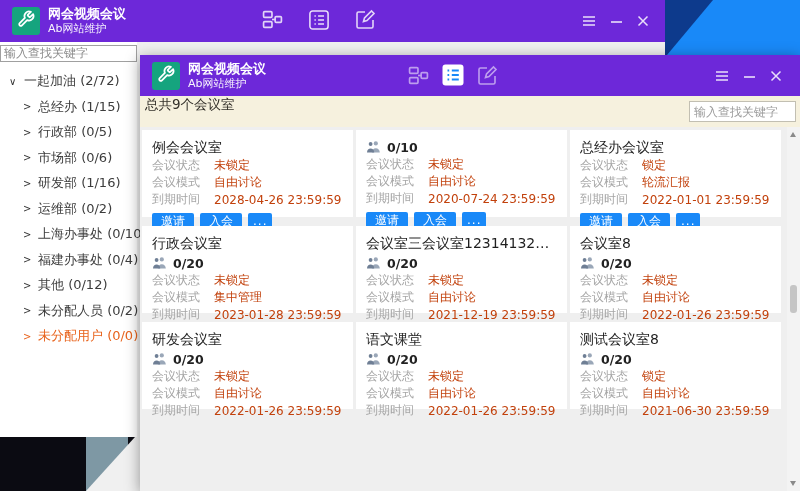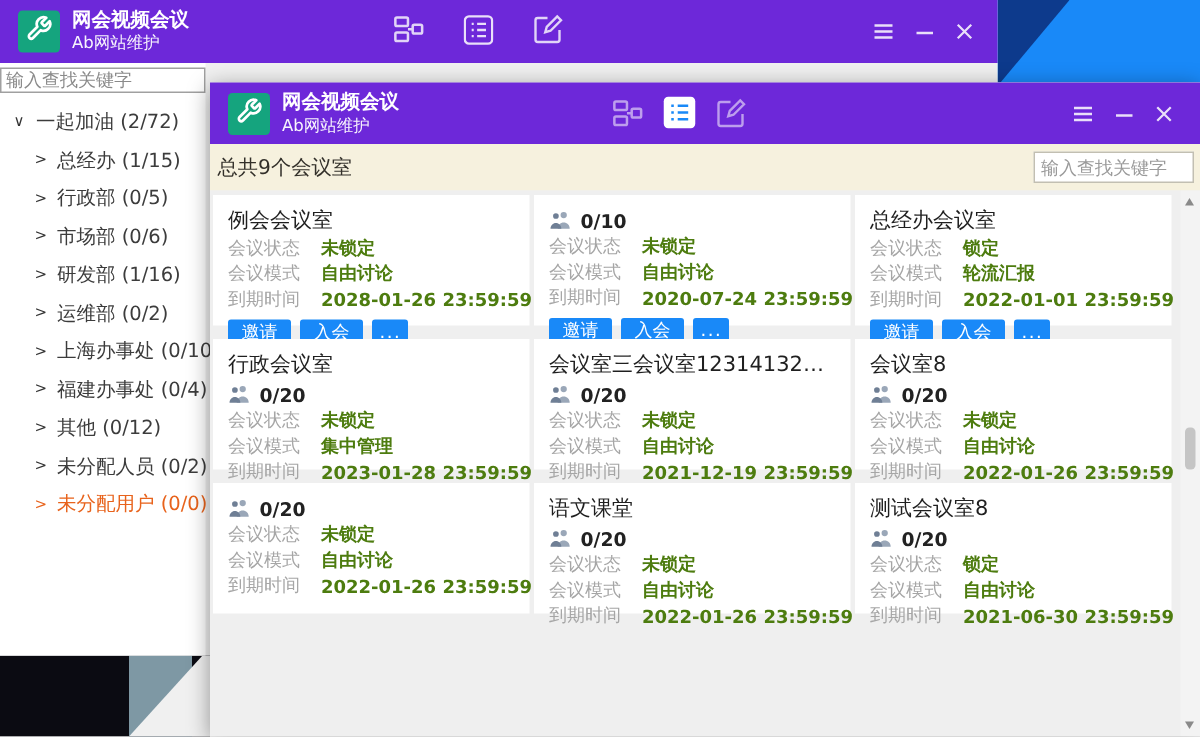--- a/index.html
+++ b/index.html
@@ -38,33 +38,33 @@
   .tree li.lvl0 { padding-left:9px; }
   .tree li.lvl1 { padding-left:23px; }
   .tree .arrow { width:15px; font-size:10px; color:#333; flex:0 0 15px; }
   .tree li.hl, .tree li.hl .arrow { color:#e8631c; }
 
   
   .fg-window { position:absolute; left:140px; top:55px; width:660px; height:436px; box-shadow:0 3px 14px rgba(0,0,0,.40); background:#efefef; }
   .fg-window .titlebar { height:41px; }
   .fg-window .tb-icons { left:268px; top:9px; gap:13px; }
   .fg-window .tb-controls { right:16px; top:13px; }
-  .infobar { position:absolute; left:0; top:41px; right:0; height:31px; background:#f6f1de; display:flex; align-items:center; }
+  .infobar { position:absolute; left:0; top:41px; right:0; height:31px; background:#f6f1de; display:flex; align-items:flex-start; }
   .summary { font-size:13.5px; color:#33302a; padding-left:5px; }
   .room-search { position:absolute; right:4px; top:5px; width:107px; height:21px; border:1px solid #c2bfb2; font-size:12px; padding:0 4px; font-family:inherit; color:#333; outline:none; }
   .room-search::placeholder { color:#9a9a9a; }
 
   .cards-area { position:absolute; left:0; top:72px; right:13px; bottom:0; background:#efefef; display:flex; flex-wrap:wrap; align-content:flex-start; gap:9px 3px; padding:3px 0 0 2px; overflow:hidden; }
   .card { width:211px; height:87px; background:#fff; padding:7px 10px 0 10px; }
   .card-title { font-size:14px; color:#1f1f1f; line-height:20px; height:20px; white-space:nowrap; overflow:hidden; text-overflow:ellipsis; }
   .card-occ { display:flex; align-items:center; gap:6px; height:18px; margin-top:1px; }
   .occ-text { font-size:12.5px; font-weight:bold; color:#222; }
   .card-row { display:flex; align-items:center; height:17px; font-size:12px; }
   .lbl { color:#a6a6a6; width:62px; flex:0 0 62px; }
-  .val { color:#4d7c0f; font-weight:bold; white-space:nowrap; }
+  .val { color:#c2410c; font-weight:normal; white-space:nowrap; }
   .card-btns { display:flex; gap:6px; margin-top:5px; padding-right:2px; }
   .btn { background:#1989f8; color:#fff; border:none; height:17px; line-height:17px; font-size:12px; padding:0 9px; border-radius:2px; cursor:pointer; font-family:inherit; }
   .btn-more { padding:0 5px; letter-spacing:1px; }
 
   .vscroll { position:absolute; right:0; top:72px; bottom:0; width:13px; background:#f3f3f3; }
   .sb-arrow { position:absolute; left:3px; width:0; height:0; border-left:3.5px solid transparent; border-right:3.5px solid transparent; cursor:pointer; }
   .sb-up { top:5px; border-bottom:5px solid #8a8a8a; }
   .sb-down { bottom:5px; border-top:5px solid #8a8a8a; }
   .sb-thumb { position:absolute; left:3px; top:158px; width:7px; height:28px; background:#c5c5c5; border-radius:3px; cursor:grab; }
 </style>
@@ -252,21 +252,21 @@
     <div class="card-row">
       <span class="lbl">会议状态</span>
       <span class="val">未锁定</span>
     </div>
     <div class="card-row">
       <span class="lbl">会议模式</span>
       <span class="val">自由讨论</span>
     </div>
     <div class="card-row">
       <span class="lbl">到期时间</span>
-      <span class="val">2028-01-26 23:59:59</span>
+      <span class="val">2028-04-26 23:59:59</span>
     </div>
     <div class="card-btns">
       <button class="btn">邀请</button>
       <button class="btn">入会</button>
       <button class="btn btn-more">...</button>
     </div>
   </div>
       <div class="card">
     <div class="card-occ">
       <span>
@@ -404,20 +404,21 @@
       <span class="lbl">到期时间</span>
       <span class="val">2022-01-26 23:59:59</span>
     </div>
     <div class="card-btns">
       <button class="btn">邀请</button>
       <button class="btn">入会</button>
       <button class="btn btn-more">...</button>
     </div>
   </div>
       <div class="card">
+    <div class="card-title">研发会议室</div>
     <div class="card-occ">
       <span>
         <svg width="15" height="13" viewBox="0 0 15 13">
               <circle cx="9.8" cy="3.4" r="2.1" fill="#9aa7b8"></circle>
               <path d="M5.8 12.5c0-2.6 1.8-4.2 4-4.2s4 1.6 4 4.2z" fill="#9aa7b8"></path>
               <circle cx="4.6" cy="4" r="1.9" fill="#6f7f95"></circle>
               <path d="M1 12.5c0-2.3 1.6-3.9 3.6-3.9s3.6 1.6 3.6 3.9z" fill="#6f7f95"></path>
             </svg>
       </span>
       <span class="occ-text">0/20</span>

